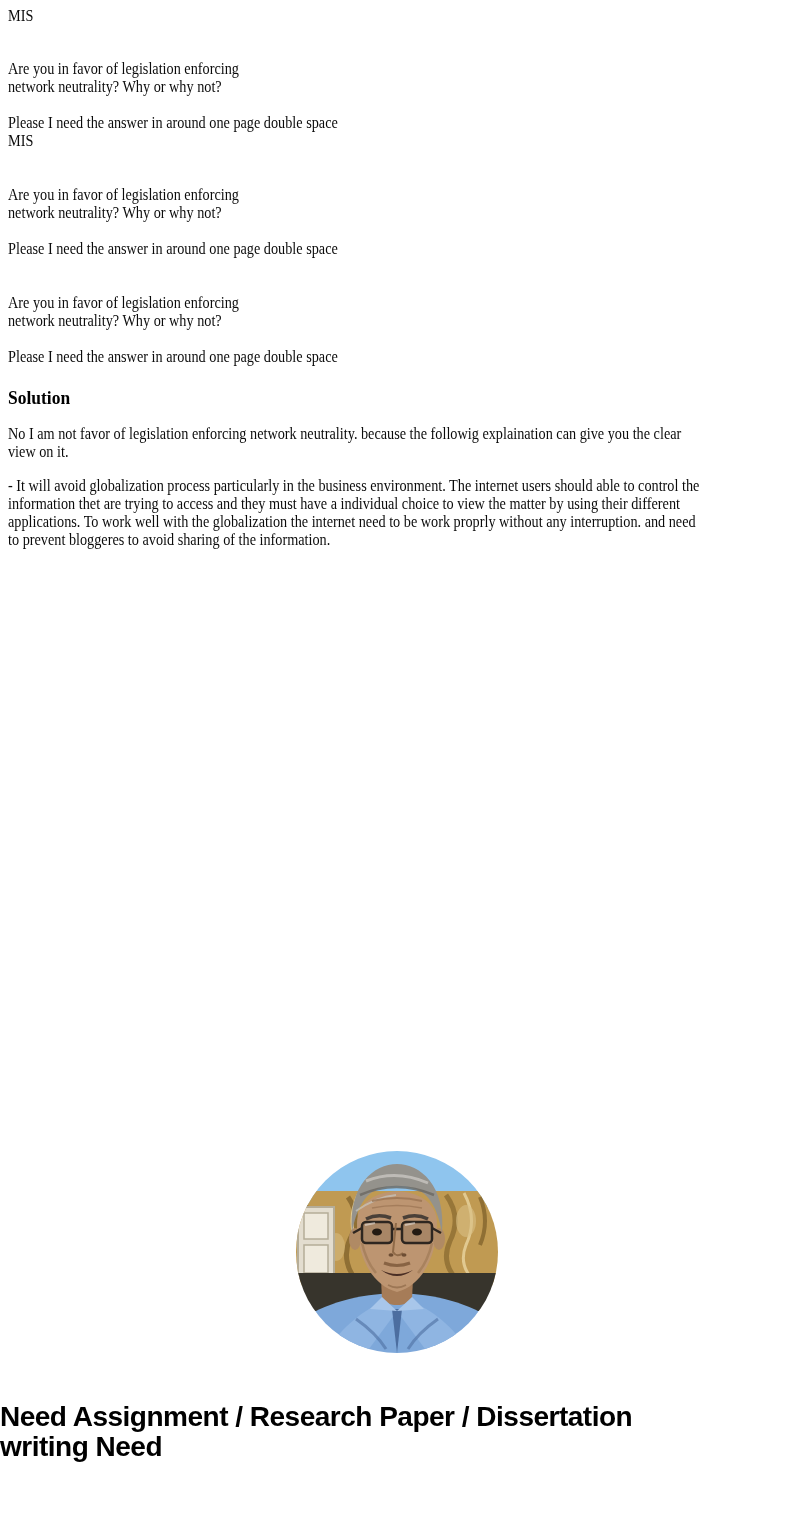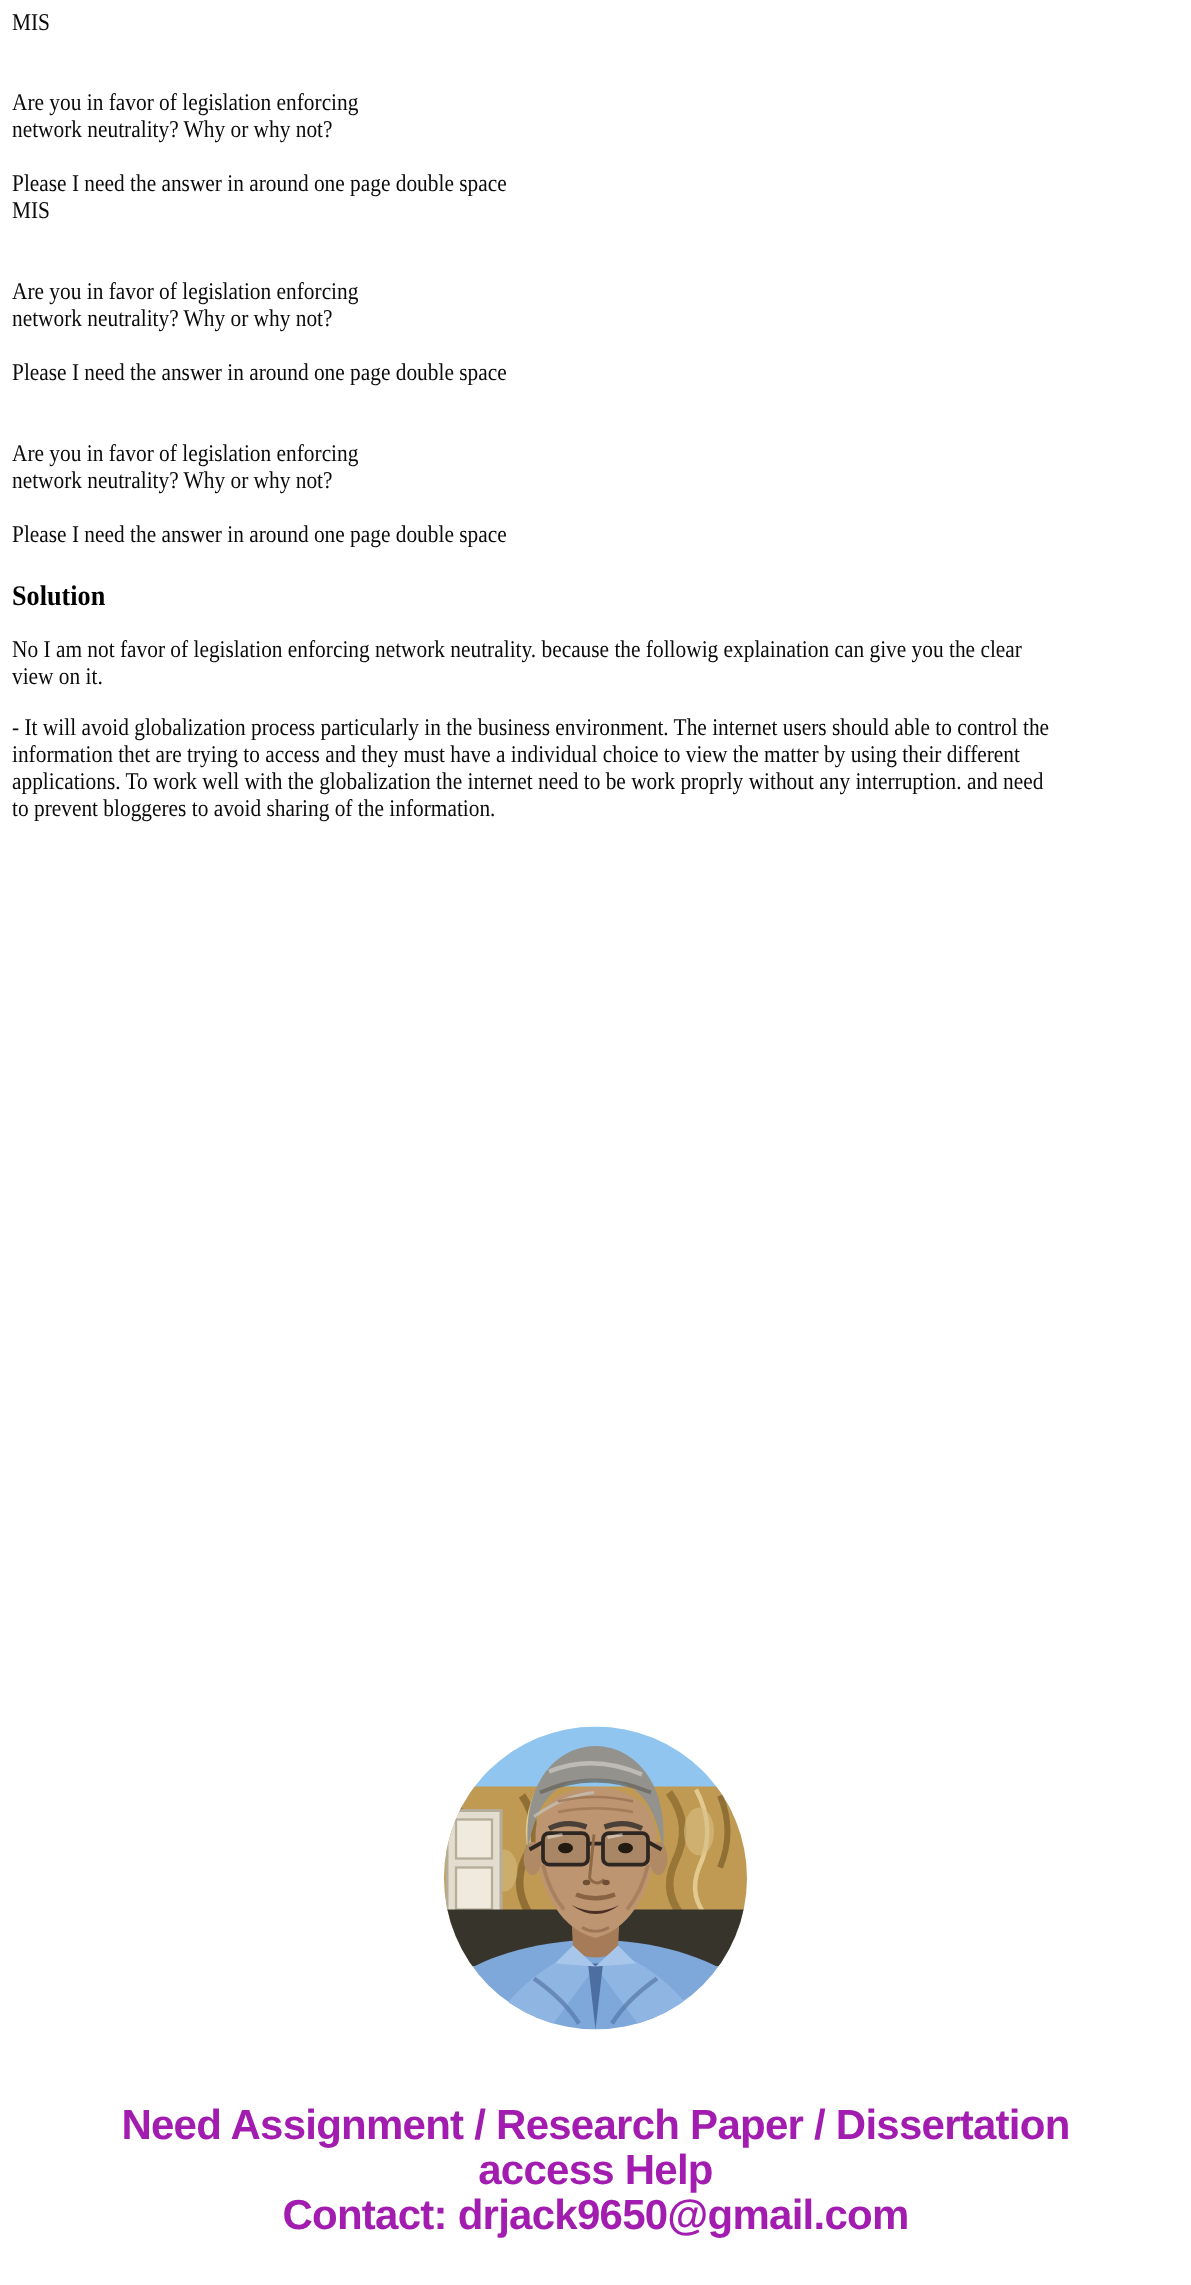--- a/index.html
+++ b/index.html
@@ -39,24 +39,23 @@
     left: 296px;
     top: 1151px;
     width: 202px;
     height: 202px;
   }
   .footer {
     position: absolute;
     top: 1402px;
     left: 0;
     width: 794px;
-    text-align: center;
     font: bold 28px/30px "Liberation Sans", sans-serif;
     letter-spacing: -0.5px;
-    color: #a21caf;
+    color: #000000;
   }
   .footer div { white-space: pre; }
 </style>
 </head>
 <body>
 
 <div class="page">
 
   <div class="tblock" style="top:7px">MIS</div>
   <div class="tblock" style="top:60px">Are you in favor of legislation enforcing
@@ -155,17 +154,16 @@
         <path d="M92,134 Q101,139 110,134" stroke="#8f6a48" stroke-width="1.8" fill="none" opacity="0.7"></path>
 
         <path d="M66,92 q4,18 14,30" stroke="#8f6a48" stroke-width="2.5" fill="none" opacity="0.45"></path>
         <path d="M136,92 q-4,18 -14,30" stroke="#8f6a48" stroke-width="2.5" fill="none" opacity="0.45"></path>
       </g>
     </svg>
   </div>
 
   <div class="footer">
     <div>Need Assignment / Research Paper / Dissertation</div>
-    <div>access Help</div>
-    <div>Contact: drjack9650@gmail.com</div>
+    <div>writing Need</div>
   </div>
 
 </div>
 
 </body></html>

